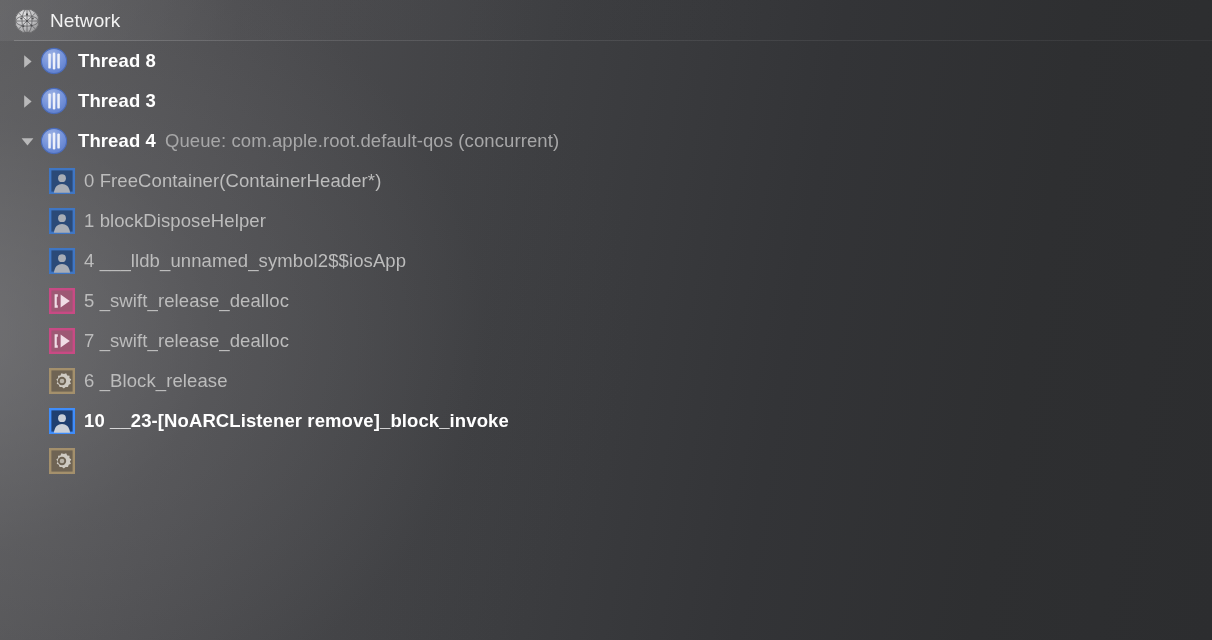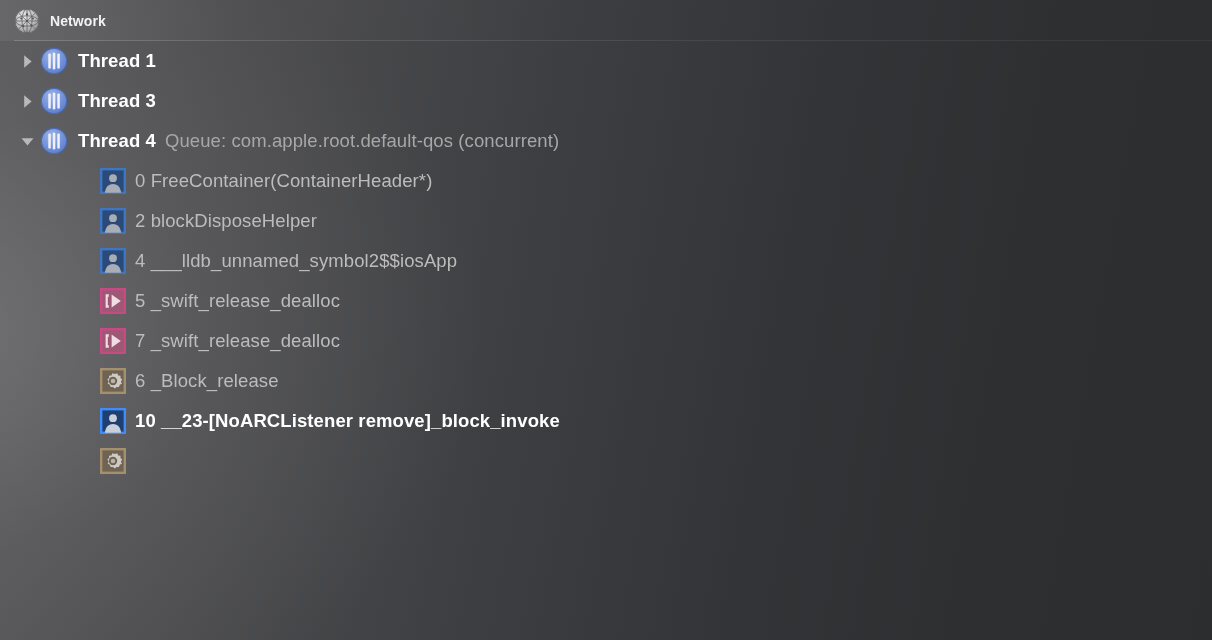--- a/index.html
+++ b/index.html
@@ -30,22 +30,22 @@
     background:linear-gradient(100deg, rgba(118,118,121,0.40) 0%, rgba(86,86,89,0.22) 20%, rgba(52,53,56,0.06) 48%, rgba(40,41,43,0.0) 72%, rgba(38,39,41,0.0) 100%);
   }
   .header::after {
     content:"";
     position:absolute;
     left:14px; right:0; bottom:0;
     height:1px;
     background:linear-gradient(to right, rgba(150,150,152,0.55) 0%, rgba(120,120,123,0.45) 25%, rgba(92,93,96,0.38) 60%, rgba(80,81,84,0.30) 100%);
   }
   .header-title {
-    font-size:14px;
-    font-weight:700;
+    font-size:19px;
+    font-weight:400;
     color:#f2f2f2;
     margin-left:10px;
     letter-spacing:0.1px;
   }
 
   
   .globe-icon { width:26px; height:26px; display:block; flex:0 0 26px; }
 
   
   .rows { position:relative; }
@@ -78,21 +78,21 @@
   }
   .thread-queue {
     font-size:18.5px;
     font-weight:400;
     color:#a7a7a8;
     margin-left:9px;
     letter-spacing:0.1px;
   }
 
   
-  .row.frame { padding-left:92px;margin-left:8px; }
+  .row.frame { padding-left:49px; }
   .frame-icon { width:26px; height:26px; flex:0 0 26px; display:block; }
   .frame-label {
     font-size:18.5px;
     font-weight:400;
     color:#bcbcbc;
     margin-left:9px;
     letter-spacing:0.1px;
   }
   .row.frame.selected .frame-label {
     color:#ffffff;
@@ -151,21 +151,21 @@
               <stop offset="100%" stop-color="#5c7ccb"></stop>
             </radialGradient>
           </defs>
           <circle cx="14" cy="14" r="12.6" fill="url(#gth)" stroke="#4a6bb8" stroke-width="1.1"></circle>
           <g fill="#eef1fa">
             <rect x="8.3" y="6.4" width="2.5" height="15.2" rx="1.2"></rect>
             <rect x="12.8" y="5.6" width="2.5" height="16.8" rx="1.2"></rect>
             <rect x="17.3" y="6.4" width="2.5" height="15.2" rx="1.2"></rect>
           </g>
         </svg>
-        <span class="thread-name">Thread 1</span>
+        <span class="thread-name">Thread 8</span>
       </div>
       <div class="row thread">
         <span class="twisty">
           <svg width="15" height="15" viewBox="0 0 15 15">
             <path d="M4.2 1.3 L11.6 7.5 L4.2 13.7 Z" fill="#b9b9ba"></path>
           </svg>
         </span>
         <svg class="thread-icon" viewBox="0 0 28 28">
           <defs>
             <radialGradient id="gth" cx="40%" cy="28%" r="80%">
@@ -218,21 +218,21 @@
         <span class="frame-label">0 FreeContainer(ContainerHeader*)</span>
       </div>
       <div class="row frame">
         <svg class="frame-icon" viewBox="0 0 26 26">
           <rect x="1.2" y="1.2" width="23.6" height="23.6" fill="#2b4a78" stroke="#3f76c4" stroke-width="2.4"></rect>
           <g fill="#a8adb6">
             <circle cx="13" cy="10.2" r="3.9"></circle>
             <path d="M4.9 24.8 C5.4 18.6 9.0 15.9 13 15.9 C17 15.9 20.6 18.6 21.1 24.8 Z"></path>
           </g>
         </svg>
-        <span class="frame-label">2 blockDisposeHelper</span>
+        <span class="frame-label">1 blockDisposeHelper</span>
       </div>
       <div class="row frame">
         <svg class="frame-icon" viewBox="0 0 26 26">
           <rect x="1.2" y="1.2" width="23.6" height="23.6" fill="#2b4a78" stroke="#3f76c4" stroke-width="2.4"></rect>
           <g fill="#a8adb6">
             <circle cx="13" cy="10.2" r="3.9"></circle>
             <path d="M4.9 24.8 C5.4 18.6 9.0 15.9 13 15.9 C17 15.9 20.6 18.6 21.1 24.8 Z"></path>
           </g>
         </svg>
         <span class="frame-label">4 ___lldb_unnamed_symbol2$$iosApp</span>

